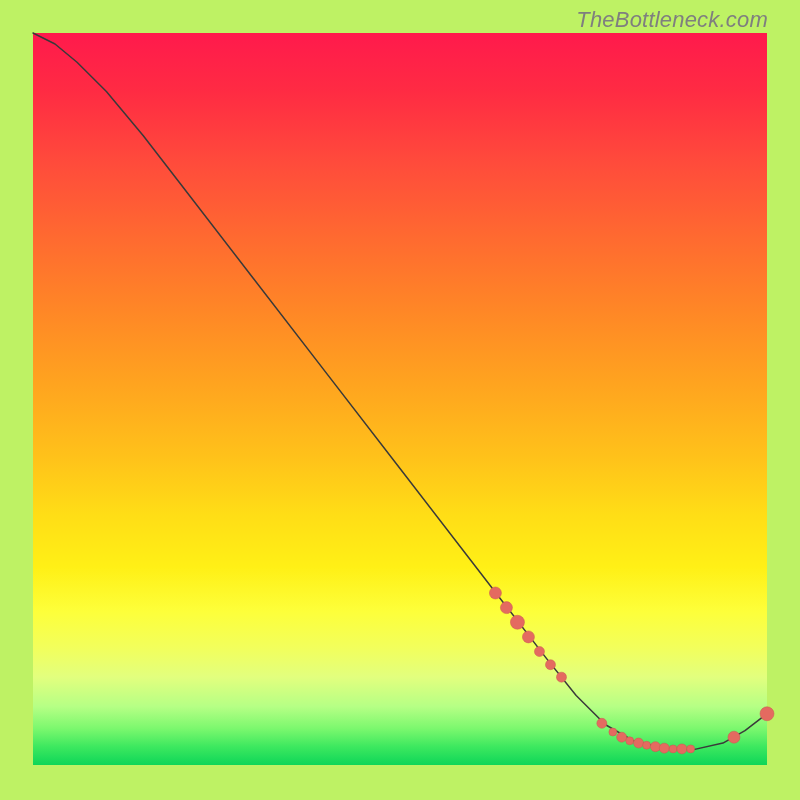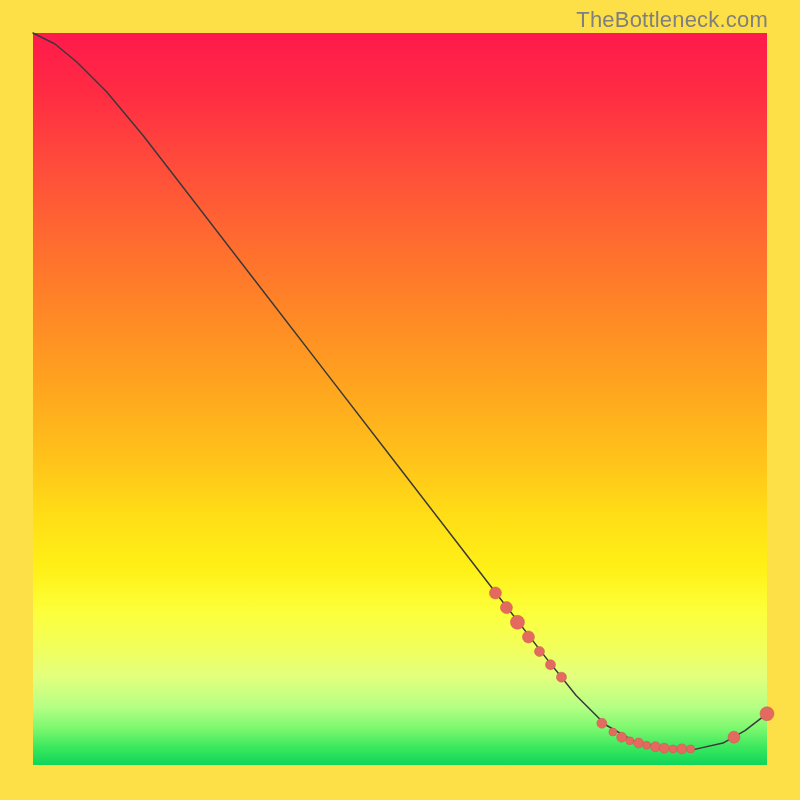--- a/index.html
+++ b/index.html
@@ -8,21 +8,22 @@
     width: 800px;
     height: 800px;
     background: #000000;
     overflow: hidden;
     font-family: Arial, Helvetica, sans-serif;
   }
   .frame {
     position: relative;
     width: 800px;
     height: 800px;
-    background: #fde047;
+    background: #bef264;
+    font-style: italic;
   }
   .plot-area {
     position: absolute;
     left: 33px;
     top: 33px;
     width: 734px;
     height: 732px;
     
     background: linear-gradient(to bottom,
       #ff1a4c 0%,

